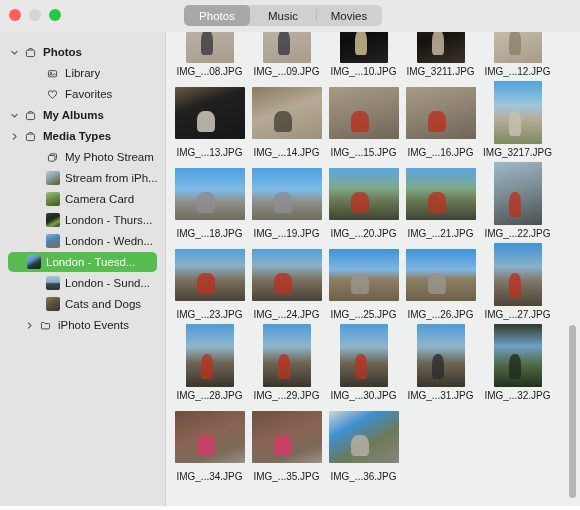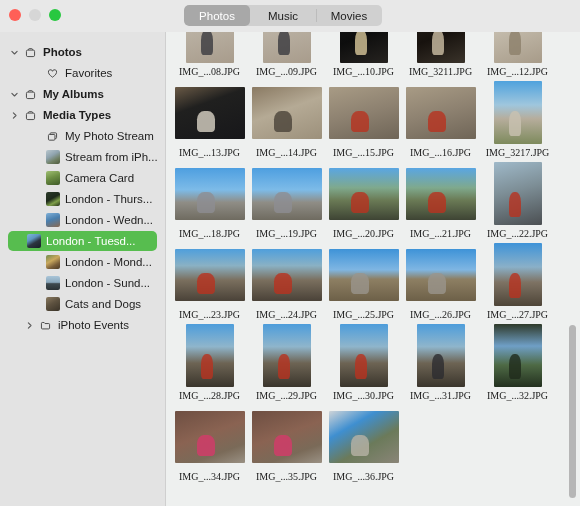--- a/index.html
+++ b/index.html
@@ -146,21 +146,20 @@
     flex: 1 1 auto;
     background: #eef0ef;
     position: relative;
     overflow: hidden;
   }
   .gridscroll {
     position: absolute;
     inset: 0;
     overflow: hidden;
     padding-left: 6px;
-    font-family: Liberation Serif, serif;
   }
   .grid {
     position: absolute;
     top: -34px;
     left: 6px;
     right: 0;
     display: flex;
     flex-wrap: wrap;
   }
   .cell {
@@ -253,20 +252,31 @@
               <rect x="3" y="5" width="10" height="8" rx="1.6"></rect>
               <path d="M5.5 5V4.2c0-.5.4-.9.9-.9h3.2c.5 0 .9.4.9.9V5"></path>
             </svg>
           </span>
           <span class="slabel">Photos</span>
         </div>
         <div class="srow child">
           <span class="twisty"></span>
           <span class="sicon">
             <svg width="13" height="13" viewBox="0 0 16 16" fill="none" stroke="#4a4a4a" stroke-width="1.2">
+              <rect x="3" y="4.5" width="10" height="7.5" rx="1.3"></rect>
+              <circle cx="6.2" cy="7.4" r="1"></circle>
+              <path d="M3.3 11l2.8-2.5 2 1.7 2.1-2.1 2.6 2.6"></path>
+            </svg>
+          </span>
+          <span class="slabel">Library</span>
+        </div>
+        <div class="srow child">
+          <span class="twisty"></span>
+          <span class="sicon">
+            <svg width="13" height="13" viewBox="0 0 16 16" fill="none" stroke="#4a4a4a" stroke-width="1.2">
               <path d="M8 12.5S3 9.4 3 6.6A2.4 2.4 0 0 1 8 5.3 2.4 2.4 0 0 1 13 6.6c0 2.8-5 5.9-5 5.9z"></path>
             </svg>
           </span>
           <span class="slabel">Favorites</span>
         </div>
         <div class="srow group">
           <span class="twisty">
             <svg width="9" height="9" viewBox="0 0 12 12" fill="none" stroke="#5a5a5a" stroke-width="1.5" stroke-linecap="round" stroke-linejoin="round">
               <path d="M2.5 4.5 6 8l3.5-3.5"></path>
             </svg>
@@ -330,27 +340,20 @@
             <span class="thumbicon" style="background: linear-gradient(160deg, rgb(127, 176, 216) 0%, rgb(74, 127, 174) 45%, rgb(138, 106, 82) 100%);"></span>
           </span>
           <span class="slabel">London - Wedn...</span>
         </div>
         <div class="srow child selected">
           <span class="twisty"></span>
           <span class="sicon">
             <span class="thumbicon" style="background: linear-gradient(150deg, rgb(127, 182, 221) 0%, rgb(93, 149, 191) 35%, rgb(44, 53, 64) 60%, rgb(22, 29, 36) 100%);"></span>
           </span>
           <span class="slabel">London - Tuesd...</span>
-        </div>
-        <div class="srow child">
-          <span class="twisty"></span>
-          <span class="sicon">
-            <span class="thumbicon" style="background: linear-gradient(150deg, rgb(111, 138, 78) 0%, rgb(201, 168, 94) 40%, rgb(122, 94, 58) 70%, rgb(76, 58, 36) 100%);"></span>
-          </span>
-          <span class="slabel">London - Mond...</span>
         </div>
         <div class="srow child">
           <span class="twisty"></span>
           <span class="sicon">
             <span class="thumbicon" style="background: linear-gradient(rgb(169, 197, 216) 0%, rgb(138, 168, 189) 45%, rgb(62, 74, 80) 55%, rgb(42, 50, 54) 100%);"></span>
           </span>
           <span class="slabel">London - Sund...</span>
         </div>
         <div class="srow child">
           <span class="twisty"></span>

